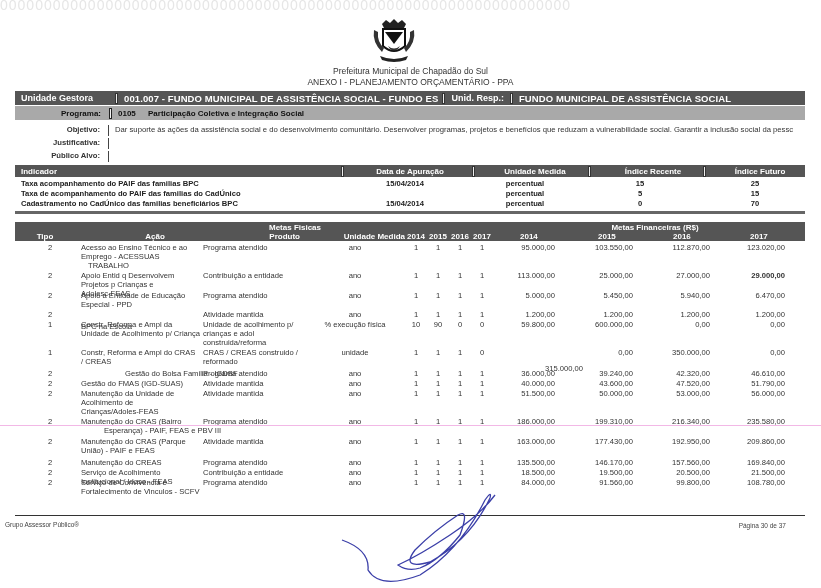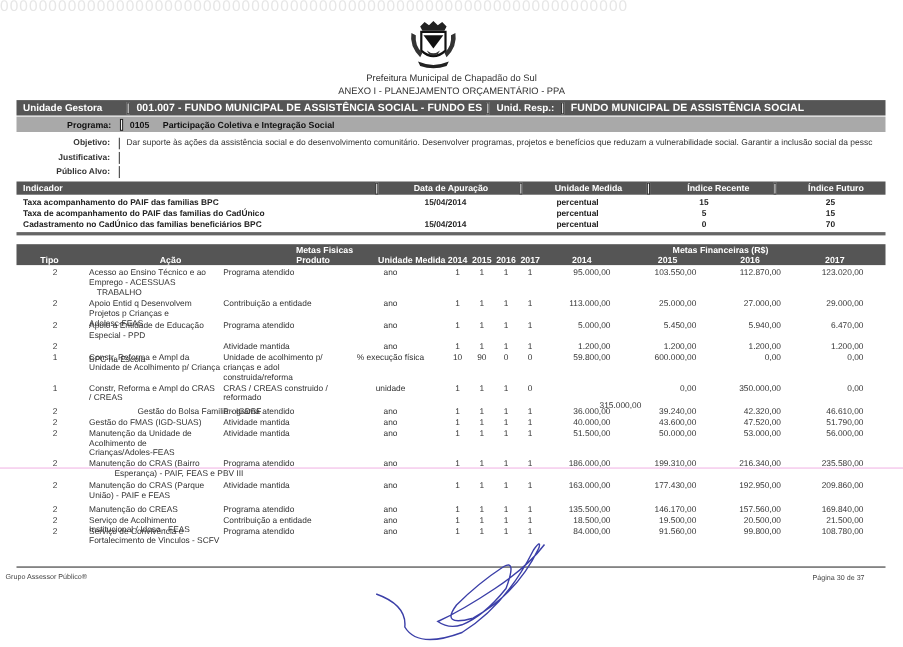--- a/index.html
+++ b/index.html
@@ -162,21 +162,21 @@
       <span style="left:66px;top:18px;white-space:nowrap;">Adolesc-FEAS</span>
       <span style="left:188px;top:0px;white-space:nowrap;">Contribuição a entidade</span>
       <span style="left:300px;width:80px;text-align:center;">ano</span>
       <span style="left:390px;width:22px;text-align:center;">1</span>
       <span style="left:412px;width:22px;text-align:center;">1</span>
       <span style="left:434px;width:22px;text-align:center;">1</span>
       <span style="left:456px;width:22px;text-align:center;">1</span>
       <span style="left:480px;width:60px;" class="num">113.000,00</span>
       <span style="left:558px;width:60px;" class="num">25.000,00</span>
       <span style="left:635px;width:60px;" class="num">27.000,00</span>
-      <span style="left:710px;width:60px;" class="num">29.000,00</span>
+      <span style="left:710px;width:60px;font-weight:bold;" class="num">29.000,00</span>
     </div>
     <div class="grid-row" style="top: 291px;">
       <span style="left:25px;width:20px;text-align:center;">2</span>
       <span style="left:66px;top:0px;white-space:nowrap;">Apoio a Entidade de Educação</span>
       <span style="left:66px;top:9px;white-space:nowrap;">Especial - PPD</span>
       <span style="left:188px;top:0px;white-space:nowrap;">Programa atendido</span>
       <span style="left:300px;width:80px;text-align:center;">ano</span>
       <span style="left:390px;width:22px;text-align:center;">1</span>
       <span style="left:412px;width:22px;text-align:center;">1</span>
       <span style="left:434px;width:22px;text-align:center;">1</span>

